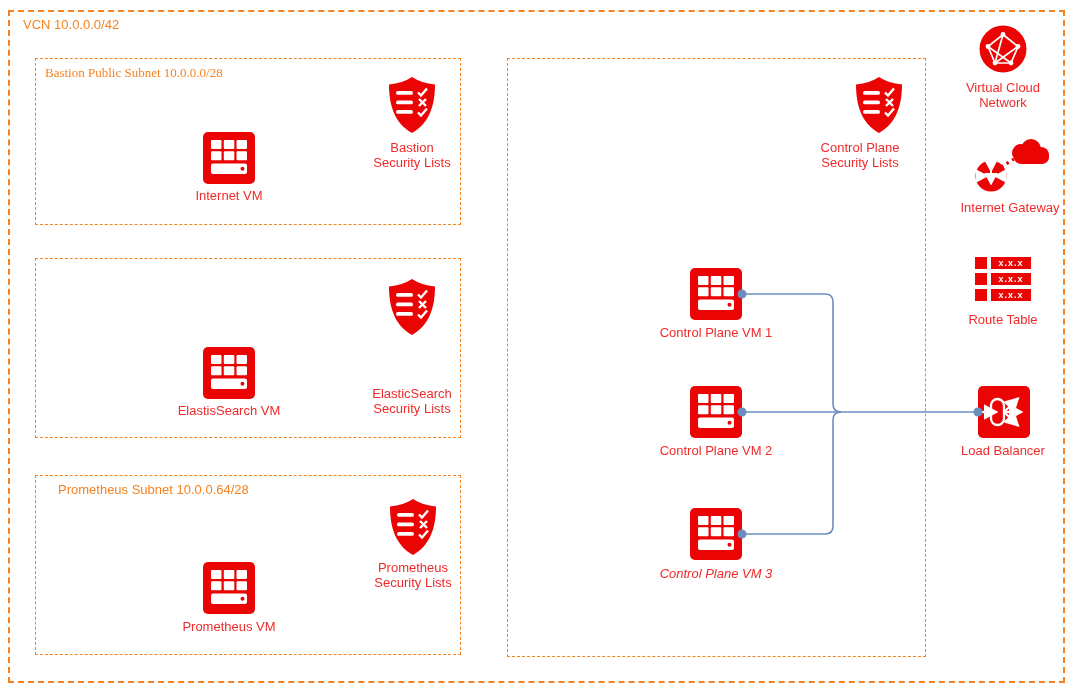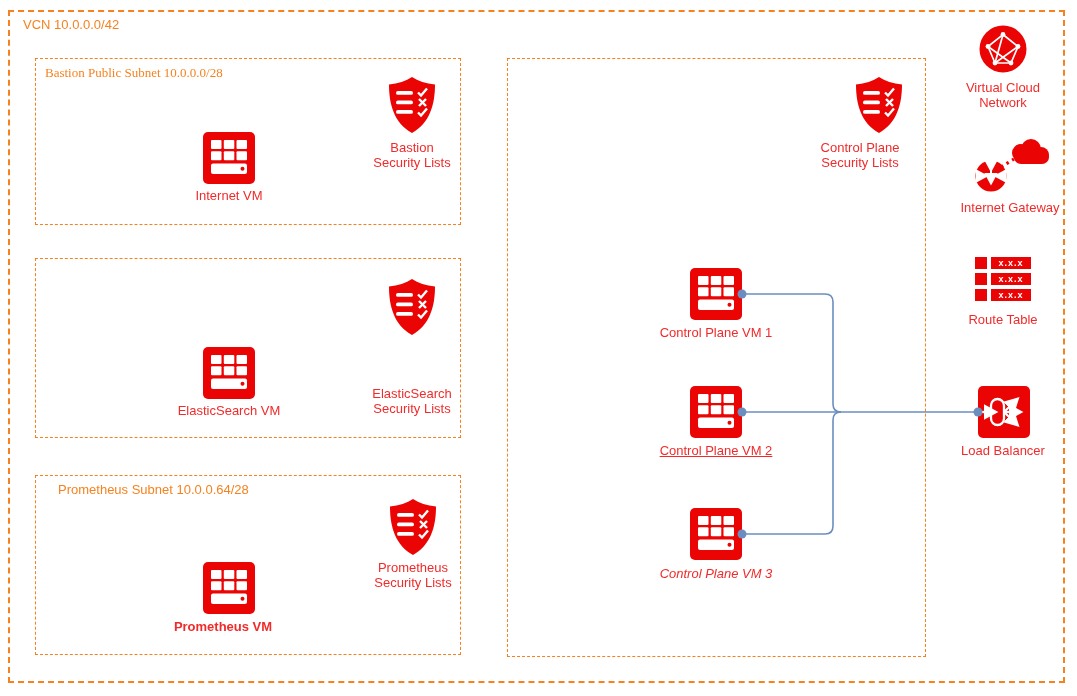--- a/index.html
+++ b/index.html
@@ -79,21 +79,21 @@
     <rect x="0" y="0" width="52" height="52" rx="5" fill="#EB0404"></rect>
     <rect x="8" y="8" width="10.5" height="9" rx="1" fill="#fff"></rect>
       <rect x="20.8" y="8" width="10.5" height="9" rx="1" fill="#fff"></rect>
       <rect x="33.5" y="8" width="10.5" height="9" rx="1" fill="#fff"></rect>
     <rect x="8" y="19.2" width="10.5" height="9" rx="1" fill="#fff"></rect>
       <rect x="20.8" y="19.2" width="10.5" height="9" rx="1" fill="#fff"></rect>
       <rect x="33.5" y="19.2" width="10.5" height="9" rx="1" fill="#fff"></rect>
     <rect x="8" y="31.5" width="36" height="10.5" rx="2" fill="#fff"></rect>
       <circle cx="39.5" cy="36.8" r="2" fill="#EB0404"></circle>
   </svg>
-  <div class="node-label" style="left:229px;top:404px;">ElasticSearch VM</div>
+  <div class="node-label" style="left:229px;top:404px;">ElastisSearch VM</div>
 
   <svg class="icon" style="left:387px;top:278px;" width="50" height="58" viewBox="0 0 50 58">
     <path d="M25 1 C31 5 39 7.5 48 8.5 C48 28 43 47 25 57 C7 47 2 28 2 8.5 C11 7.5 19 5 25 1 Z" fill="#EB0404"></path>
     <rect x="9" y="15" width="17" height="3.8" rx="1.9" fill="#fff"></rect>
     <rect x="9" y="24.5" width="17" height="3.8" rx="1.9" fill="#fff"></rect>
     <rect x="9" y="34" width="17" height="3.8" rx="1.9" fill="#fff"></rect>
     <polyline points="31,16.5 34,19.5 40,12.5" fill="none" stroke="#fff" stroke-width="2.4"></polyline>
     <line x1="32" y1="23" x2="39" y2="30" stroke="#fff" stroke-width="2.4"></line>
     <line x1="39" y1="23" x2="32" y2="30" stroke="#fff" stroke-width="2.4"></line>
     <polyline points="31,36.5 34,39.5 40,32.5" fill="none" stroke="#fff" stroke-width="2.4"></polyline>
@@ -107,21 +107,21 @@
     <rect x="0" y="0" width="52" height="52" rx="5" fill="#EB0404"></rect>
     <rect x="8" y="8" width="10.5" height="9" rx="1" fill="#fff"></rect>
       <rect x="20.8" y="8" width="10.5" height="9" rx="1" fill="#fff"></rect>
       <rect x="33.5" y="8" width="10.5" height="9" rx="1" fill="#fff"></rect>
     <rect x="8" y="19.2" width="10.5" height="9" rx="1" fill="#fff"></rect>
       <rect x="20.8" y="19.2" width="10.5" height="9" rx="1" fill="#fff"></rect>
       <rect x="33.5" y="19.2" width="10.5" height="9" rx="1" fill="#fff"></rect>
     <rect x="8" y="31.5" width="36" height="10.5" rx="2" fill="#fff"></rect>
       <circle cx="39.5" cy="36.8" r="2" fill="#EB0404"></circle>
   </svg>
-  <div class="node-label" style="left:223px;top:620px;font-weight:bold;">Prometheus VM</div>
+  <div class="node-label" style="left:229px;top:620px;">Prometheus VM</div>
 
   <svg class="icon" style="left:388px;top:498px;" width="50" height="58" viewBox="0 0 50 58">
     <path d="M25 1 C31 5 39 7.5 48 8.5 C48 28 43 47 25 57 C7 47 2 28 2 8.5 C11 7.5 19 5 25 1 Z" fill="#EB0404"></path>
     <rect x="9" y="15" width="17" height="3.8" rx="1.9" fill="#fff"></rect>
     <rect x="9" y="24.5" width="17" height="3.8" rx="1.9" fill="#fff"></rect>
     <rect x="9" y="34" width="17" height="3.8" rx="1.9" fill="#fff"></rect>
     <polyline points="31,16.5 34,19.5 40,12.5" fill="none" stroke="#fff" stroke-width="2.4"></polyline>
     <line x1="32" y1="23" x2="39" y2="30" stroke="#fff" stroke-width="2.4"></line>
     <line x1="39" y1="23" x2="32" y2="30" stroke="#fff" stroke-width="2.4"></line>
     <polyline points="31,36.5 34,39.5 40,32.5" fill="none" stroke="#fff" stroke-width="2.4"></polyline>
@@ -159,21 +159,21 @@
     <rect x="0" y="0" width="52" height="52" rx="5" fill="#EB0404"></rect>
     <rect x="8" y="8" width="10.5" height="9" rx="1" fill="#fff"></rect>
       <rect x="20.8" y="8" width="10.5" height="9" rx="1" fill="#fff"></rect>
       <rect x="33.5" y="8" width="10.5" height="9" rx="1" fill="#fff"></rect>
     <rect x="8" y="19.2" width="10.5" height="9" rx="1" fill="#fff"></rect>
       <rect x="20.8" y="19.2" width="10.5" height="9" rx="1" fill="#fff"></rect>
       <rect x="33.5" y="19.2" width="10.5" height="9" rx="1" fill="#fff"></rect>
     <rect x="8" y="31.5" width="36" height="10.5" rx="2" fill="#fff"></rect>
       <circle cx="39.5" cy="36.8" r="2" fill="#EB0404"></circle>
   </svg>
-  <div class="node-label" style="left:716px;top:444px;text-decoration:underline;">Control Plane VM 2</div>
+  <div class="node-label" style="left:716px;top:444px;">Control Plane VM 2</div>
 
   <svg class="icon" style="left:690px;top:508px;" width="52" height="52" viewBox="0 0 52 52">
     <rect x="0" y="0" width="52" height="52" rx="5" fill="#EB0404"></rect>
     <rect x="8" y="8" width="10.5" height="9" rx="1" fill="#fff"></rect>
       <rect x="20.8" y="8" width="10.5" height="9" rx="1" fill="#fff"></rect>
       <rect x="33.5" y="8" width="10.5" height="9" rx="1" fill="#fff"></rect>
     <rect x="8" y="19.2" width="10.5" height="9" rx="1" fill="#fff"></rect>
       <rect x="20.8" y="19.2" width="10.5" height="9" rx="1" fill="#fff"></rect>
       <rect x="33.5" y="19.2" width="10.5" height="9" rx="1" fill="#fff"></rect>
     <rect x="8" y="31.5" width="36" height="10.5" rx="2" fill="#fff"></rect>

